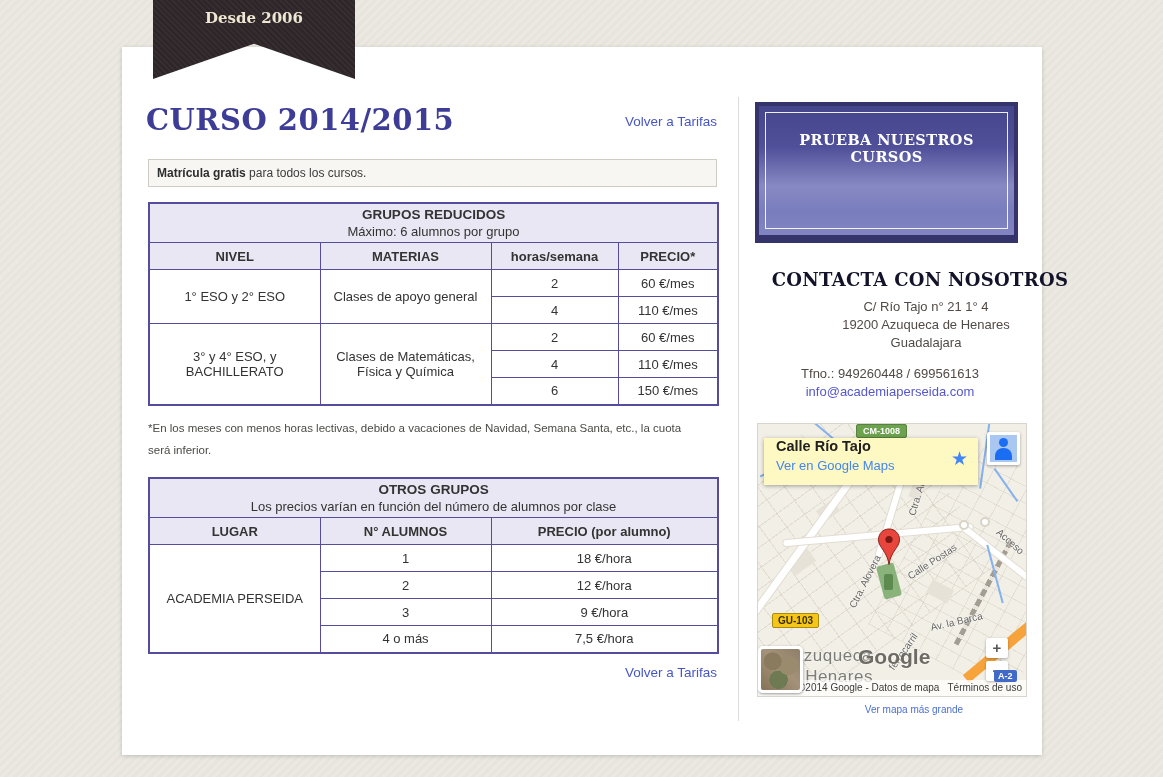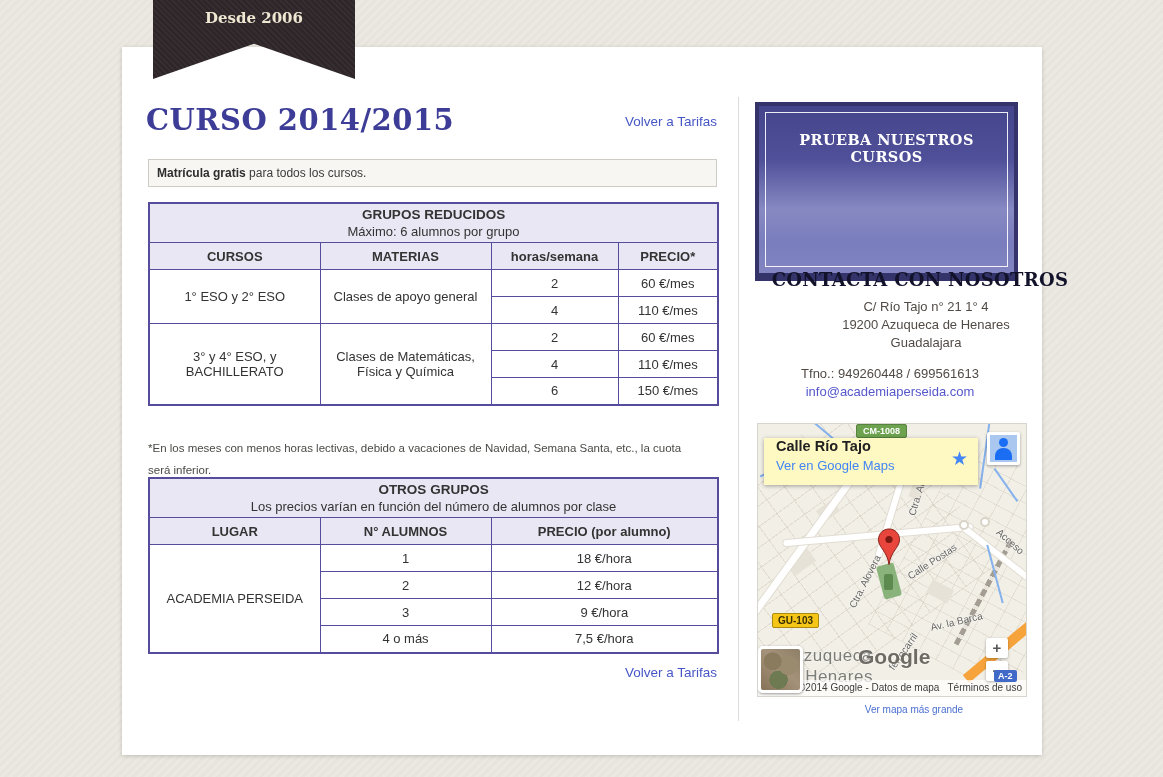--- a/index.html
+++ b/index.html
@@ -47,27 +47,27 @@
   table.ptable { border:2px solid #564c9d; }
   .t1 { left:26px; top:155px; width:569px; }
   .t2 { left:26px; top:430px; width:569px; }
   td.cap { background:#e9e7f3 !important; height:38px; line-height:17px; }
   td.cap .cap-title { font-weight:bold; font-size:13.5px; }
   td.hdr { background:#e9e7f3 !important; font-weight:bold; height:27px; }
   td.c { height:27px; }
   .t1 col.c1,.t1 col.c2 { width:171px; } .t1 col.c3 { width:127px; } .t1 col.c4 { width:100px; }
   .t2 col.c1,.t2 col.c2 { width:171px; } .t2 col.c3 { width:227px; }
 
-  .footnote { position:absolute; left:26px; top:370px; width:556px; font-size:11.5px; color:#4a4a45; line-height:22px;margin-top:20px; }
+  .footnote { position:absolute; left:26px; top:370px; width:556px; font-size:11.5px; color:#4a4a45; line-height:22px; }
 
   
   .divider { position:absolute; left:616px; top:50px; height:624px; width:1px; background:#dcdcd8; }
 
   .banner {
-    position:absolute; left:633px; top:55px; width:263px; height:179px;
+    position:absolute; left:633px; top:55px; width:263px; height:141px;
     border:4px solid #34346b; border-bottom-width:8px; cursor:pointer;
     background:linear-gradient(180deg,#45458c 0%,#50509a 32%,#8689c2 62%,#7a7dbd 82%,#8285c1 100%);
   }
   .banner-inner { position:absolute; left:6px; right:6px; top:6px; bottom:6px; border:1px solid rgba(255,255,255,0.9); text-align:center; }
   .banner-inner span { display:inline-block; margin-top:18px; font-family:"DejaVu Serif", serif; font-weight:bold; font-size:14.5px; color:#fff; letter-spacing:0.4px; }
 
   .contact-title {
     position:absolute; left:646px; width:304px; top:222px; text-align:center;
     font-family:"DejaVu Serif", serif; font-weight:bold; font-size:18px; color:#12122a; letter-spacing:0.3px;
   }
@@ -162,21 +162,21 @@
         <col class="c4">
       </colgroup>
     <tbody>
         <tr>
           <td class="cap" colspan="4">
       <div class="cap-title">GRUPOS REDUCIDOS</div>
       <div>Máximo: 6 alumnos por grupo</div>
     </td>
         </tr>
     <tr>
-      <td class="hdr">CURSOS</td>
+      <td class="hdr">NIVEL</td>
       <td class="hdr">MATERIAS</td>
       <td class="hdr">horas/semana</td>
       <td class="hdr">PRECIO*</td>
     </tr>
     <tr>
       <td class="c" rowspan="2">1° ESO y 2° ESO</td>
       <td class="c" rowspan="2">Clases de apoyo general</td>
       <td class="c">2</td>
       <td class="c">60 €/mes</td>
     </tr>

